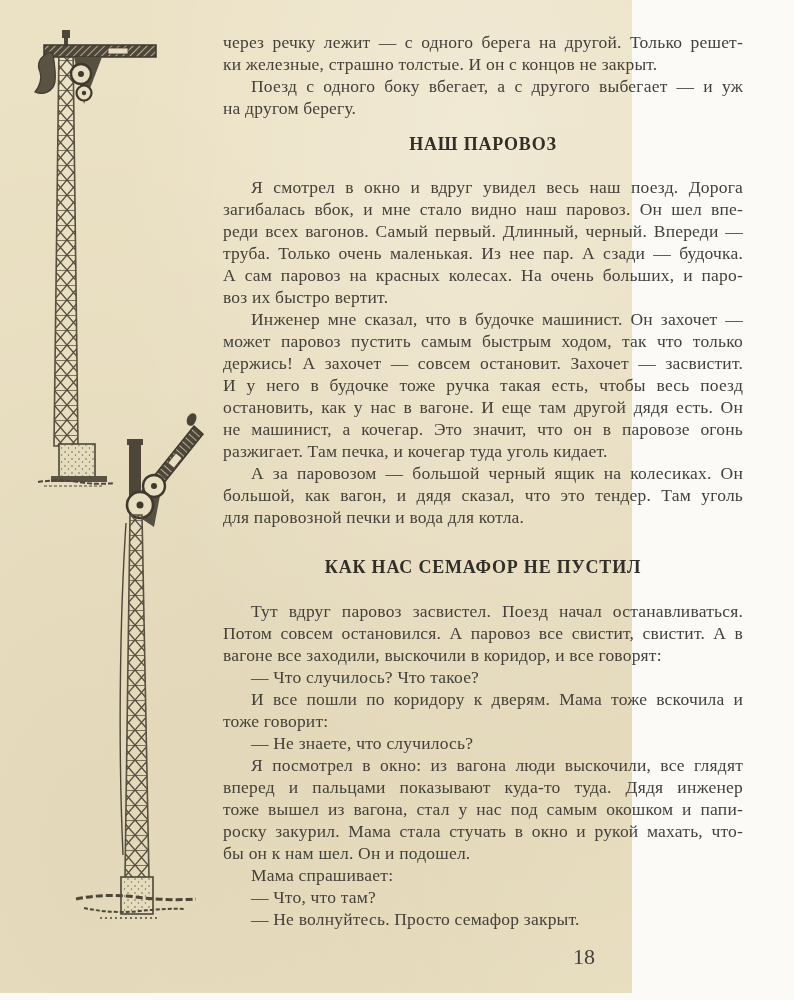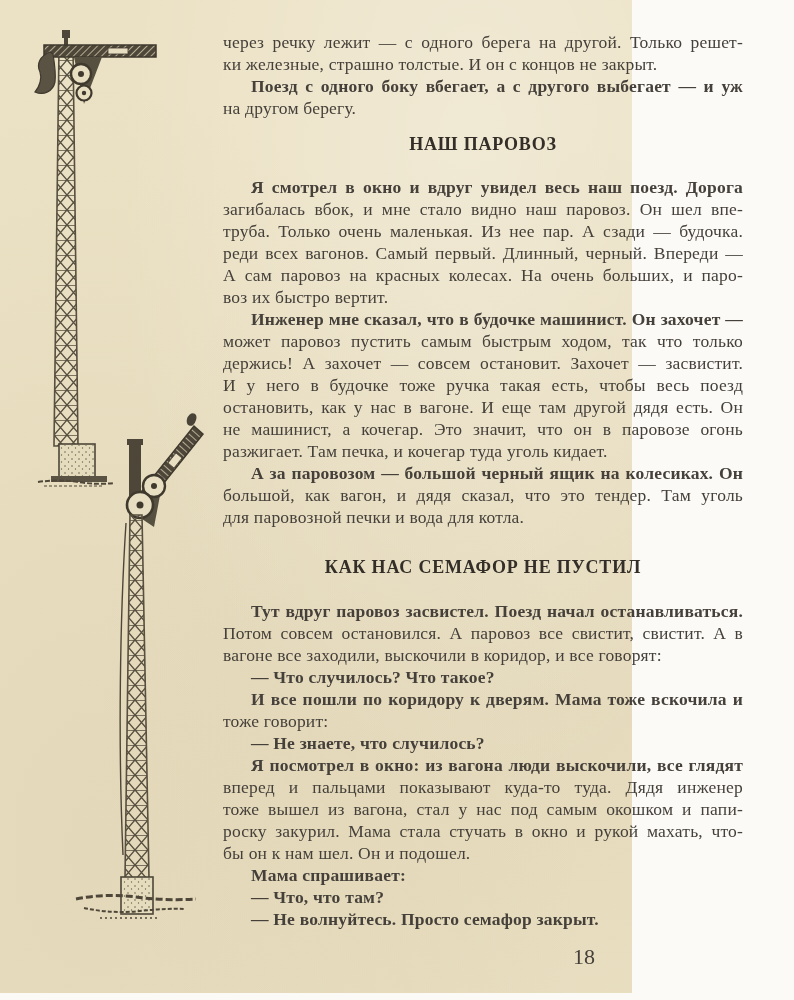--- a/index.html
+++ b/index.html
@@ -21,21 +21,21 @@
     font-size:17.5px; line-height:22px; color:#45403a;
     letter-spacing:0.2px;
   }
   .para { margin:0; }
   .line {
     white-space:nowrap;
     text-align:justify;
     text-align-last:justify;
   }
   .line.last { text-align-last:auto; }
-  .line.indent { text-indent:28px;font-weight:bold; }
+  .line.indent { text-indent:28px; }
   .heading {
     font-weight:bold; text-align:center; text-align-last:center;
     font-size:18px; line-height:22px; color:#332f28;
     letter-spacing:0.8px; margin:14px 0 21px 0;
   }
   .heading.second { margin-top:28px; margin-bottom:22px; }
   .pagenum {
     position:absolute; right:37px; top:944px;
     font-size:22px; color:#45403a;
   }
@@ -140,22 +140,22 @@
         <div class="line last">ки железные, страшно толстые. И он с концов не закрыт.</div>
       </div>
       <div class="para">
         <div class="line indent">Поезд с одного боку вбегает, а с другого выбегает — и уж</div>
         <div class="line last">на другом берегу.</div>
       </div>
       <div class="heading">НАШ ПАРОВОЗ</div>
       <div class="para">
         <div class="line indent">Я смотрел в окно и вдруг увидел весь наш поезд. Дорога</div>
         <div class="line">загибалась вбок, и мне стало видно наш паровоз. Он шел впе-</div>
+        <div class="line">реди всех вагонов. Самый первый. Длинный, черный. Впереди —</div>
         <div class="line">труба. Только очень маленькая. Из нее пар. А сзади — будочка.</div>
-        <div class="line">реди всех вагонов. Самый первый. Длинный, черный. Впереди —</div>
         <div class="line">А сам паровоз на красных колесах. На очень больших, и паро-</div>
         <div class="line last">воз их быстро вертит.</div>
       </div>
       <div class="para">
         <div class="line indent">Инженер мне сказал, что в будочке машинист. Он захочет —</div>
         <div class="line">может паровоз пустить самым быстрым ходом, так что только</div>
         <div class="line">держись! А захочет — совсем остановит. Захочет — засвистит.</div>
         <div class="line">И у него в будочке тоже ручка такая есть, чтобы весь поезд</div>
         <div class="line">остановить, как у нас в вагоне. И еще там другой дядя есть. Он</div>
         <div class="line">не машинист, а кочегар. Это значит, что он в паровозе огонь</div>

